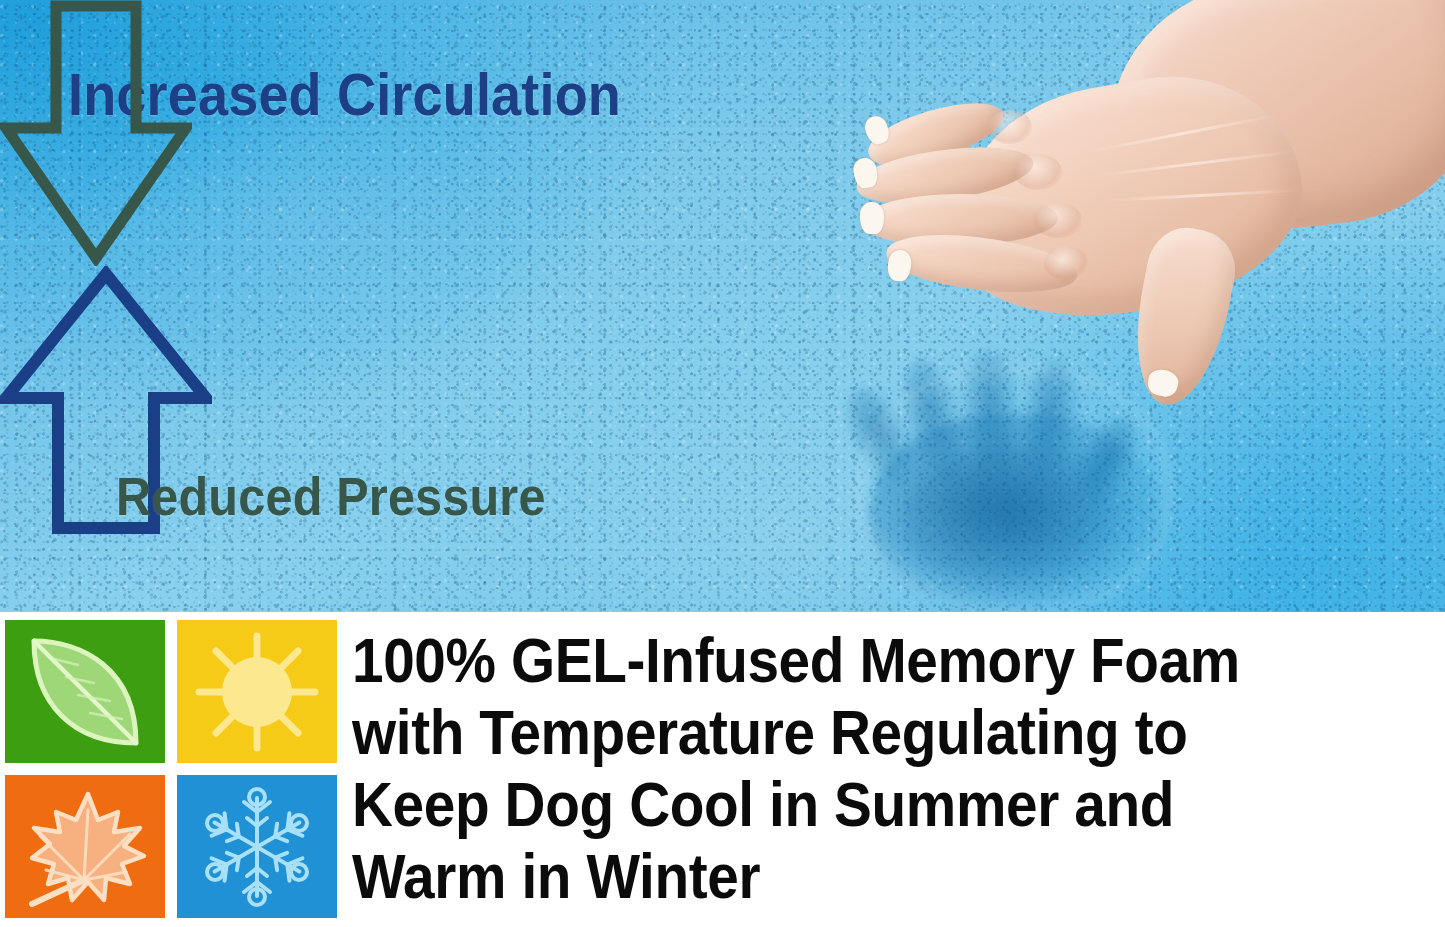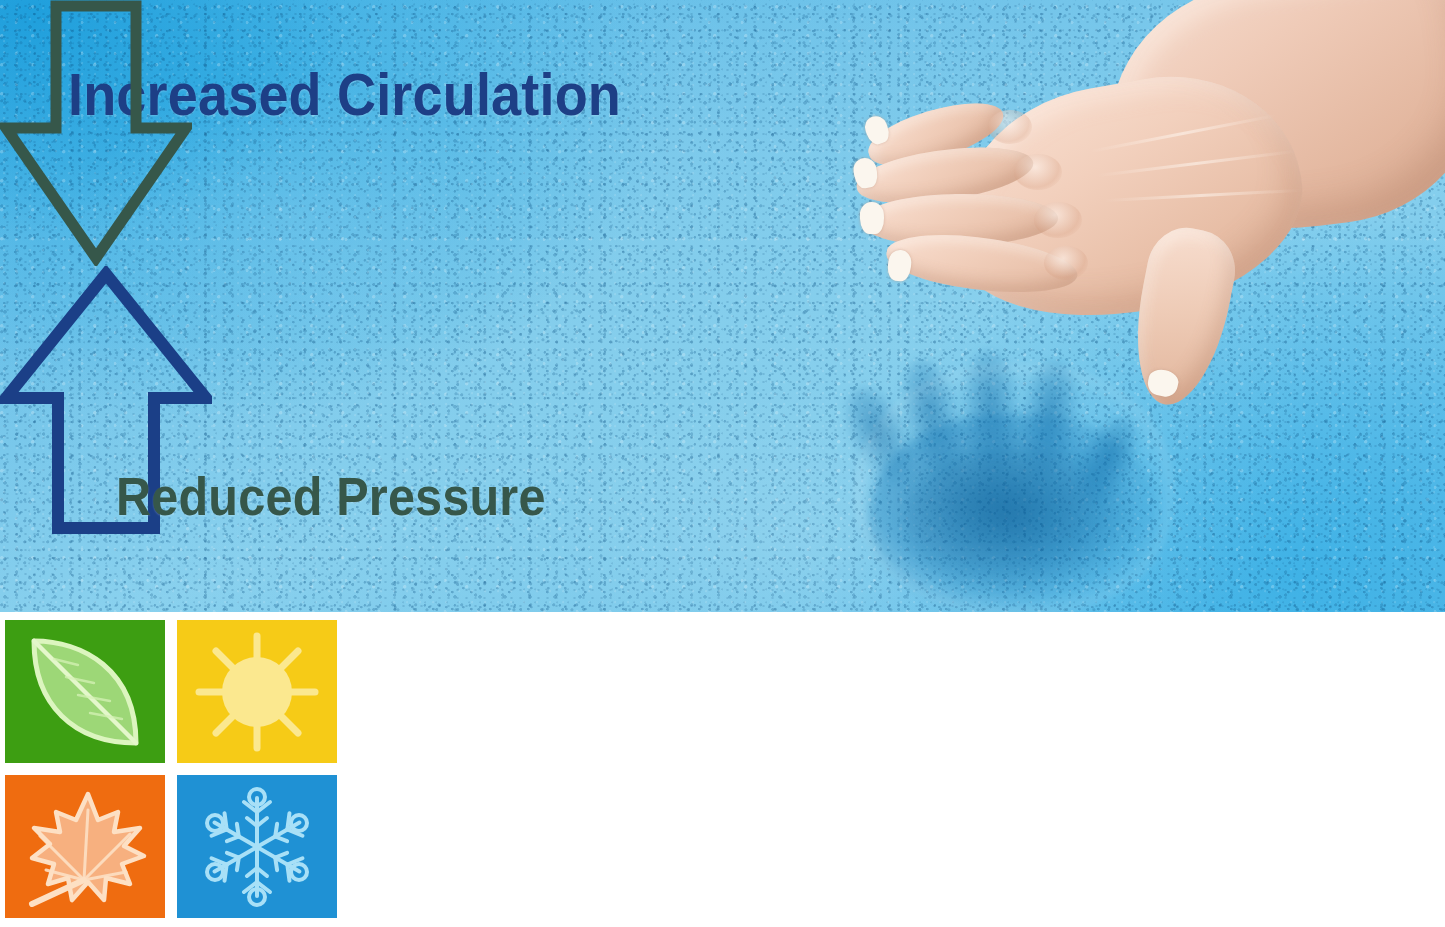--- a/index.html
+++ b/index.html
@@ -406,15 +406,21 @@
               <circle cx="63" cy="111" r="8"></circle>
               <circle cx="21" cy="86" r="8"></circle>
               <circle cx="21" cy="37" r="8"></circle>
             </g>
           </svg>
         </span>
       </div>
 
     </div>
 
+    <div id="headline">
+      <div class="hl-line">100% GEL-Infused Memory Foam</div>
+      <div class="hl-line">with Temperature Regulating to</div>
+      <div class="hl-line">Keep Dog Cool in Summer and</div>
+      <div class="hl-line">Warm in Winter</div>
+    </div>
 
   </div>
 </div>
 
 </body></html>

